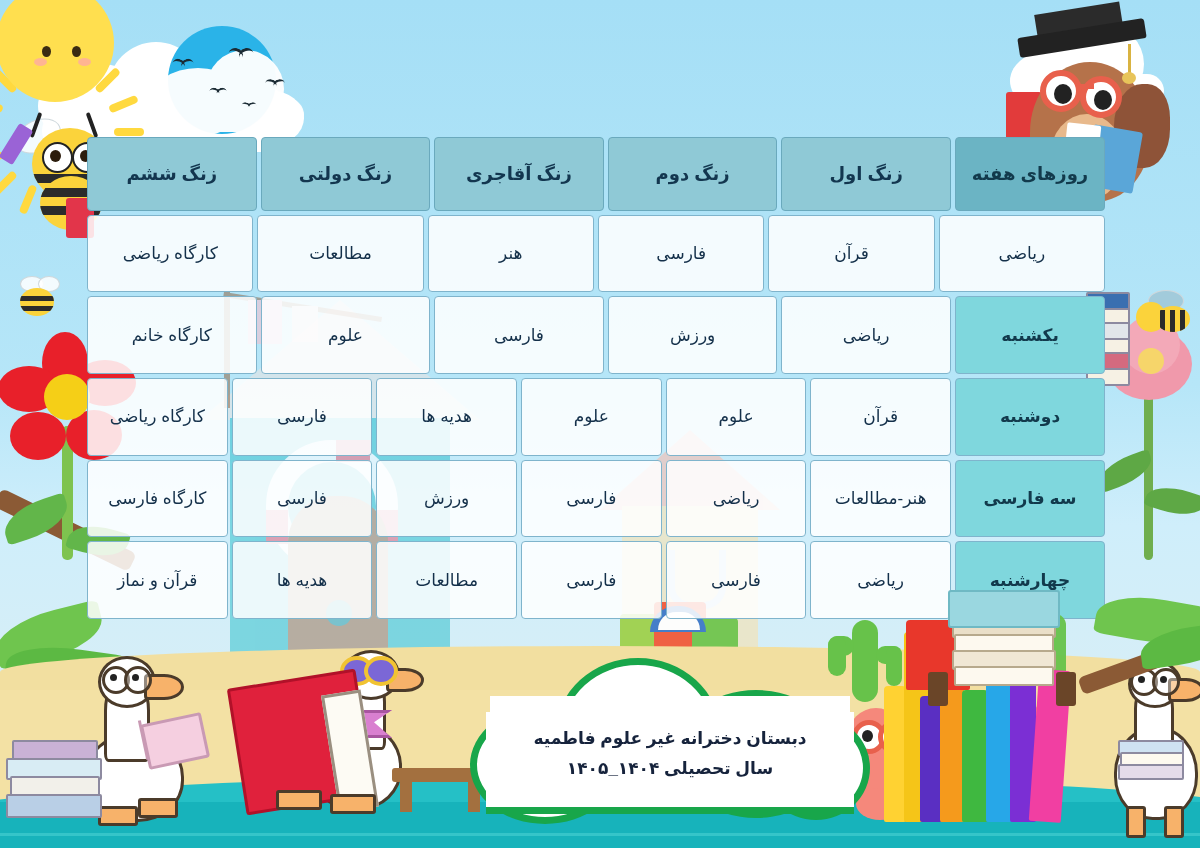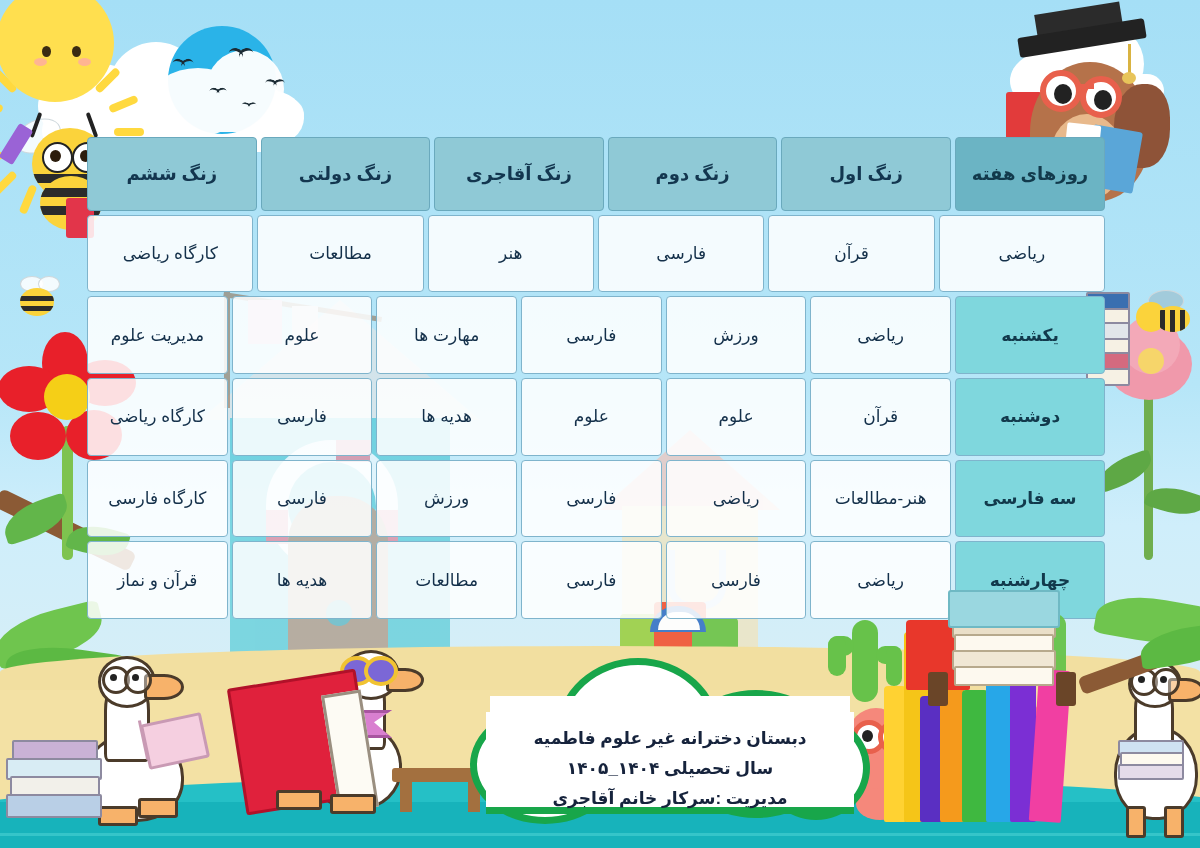--- a/index.html
+++ b/index.html
@@ -373,23 +373,22 @@
       <div class="cell">هنر</div>
       <div class="cell">مطالعات</div>
       <div class="cell">کارگاه ریاضی</div>
     </div>
 
     <div class="row">
       <div class="cell daycol">یکشنبه</div>
       <div class="cell">ریاضی</div>
       <div class="cell">ورزش</div>
       <div class="cell">فارسی</div>
-      <div class="cell">مهارت ها</div>
       <div class="cell">علوم</div>
-      <div class="cell">مدیریت علوم</div>
+      <div class="cell">کارگاه خانم</div>
     </div>
 
     <div class="row">
       <div class="cell daycol">دوشنبه</div>
       <div class="cell">قرآن</div>
       <div class="cell">علوم</div>
       <div class="cell">علوم</div>
       <div class="cell">هدیه ها</div>
       <div class="cell">فارسی</div>
       <div class="cell">کارگاه ریاضی</div>
@@ -534,17 +533,16 @@
   <div class="fcloud">
     <div class="fc fc1"></div>
       <div class="fc fc2"></div>
       <div class="fc fc3"></div>
       <div class="fc fc4"></div>
     <div class="fc-inner"></div>
     <div class="fc-mask"></div>
     <div class="ftext">
       <div>دبستان دخترانه غیر علوم فاطمیه</div>
       <div>سال تحصیلی ۱۴۰۴_۱۴۰۵</div>
-      <div>مدیریت :سرکار خانم آقاجری</div>
     </div>
   </div>
 
 </div>
 
 </body></html>

